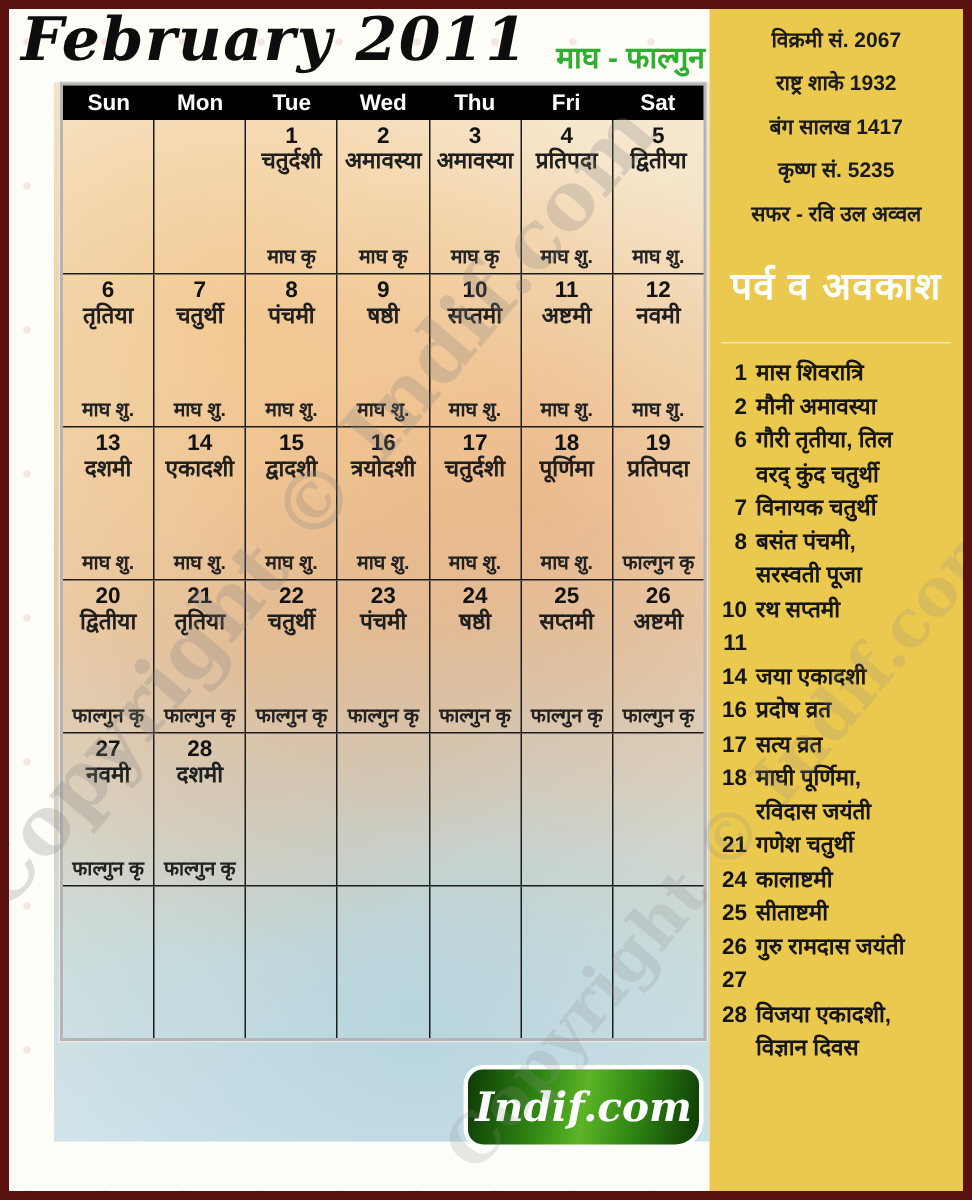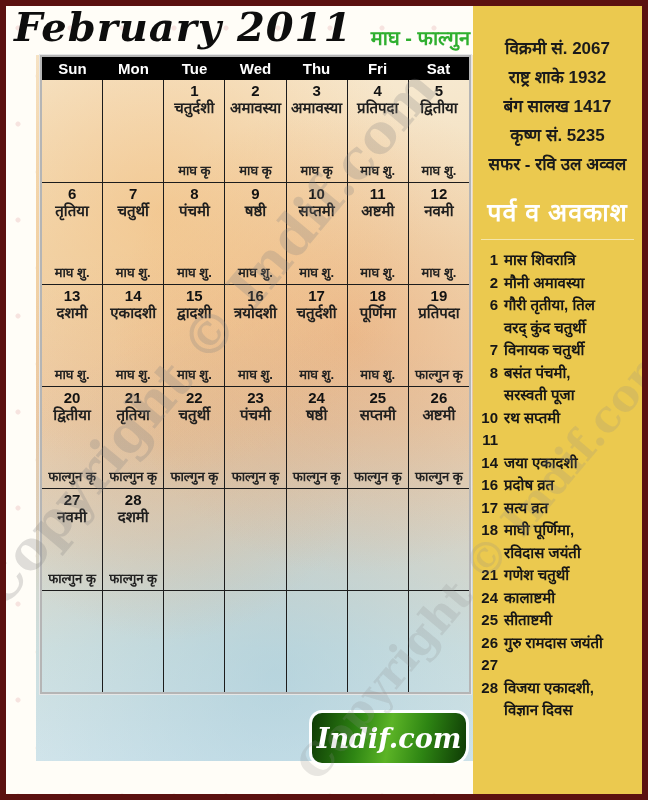--- a/index.html
+++ b/index.html
@@ -31,23 +31,23 @@
     font-family:"DejaVu Serif",serif; font-style:italic; font-weight:bold;
     font-size:40px; color:#0d0d0d; letter-spacing:1px; line-height:1.25;
   }
   .hindi-months {
     position:absolute; left:290px; top:18px; width:174px; z-index:3;
     text-align:right; font-size:20px; font-weight:bold; color:var(--green,#2faf2f);
   }
 
   
   .sidebar { position:absolute; top:0; right:0; width:169px; height:788px; background:var(--sidebar,#ebc94f); z-index:2; }
-  .panchang { padding-top:28px; text-align:center; font-size:17px; font-weight:bold; color:#1b1b1b; line-height:29px; }
+  .panchang { padding-top:6px; text-align:center; font-size:14px; font-weight:bold; color:#1b1b1b; line-height:29px; }
   .festival-header {
-    margin:15px 8px 0 8px; padding-bottom:11px; border-bottom:1px solid #f4e6ab;
+    margin:15px 8px 0 8px; padding-bottom:22px; border-bottom:1px solid #f4e6ab;
     text-align:center; font-size:25px; font-weight:bold; color:#ffffff; letter-spacing:1px;
   }
   .festival-list { padding:9px 2px 0 5px; }
   .festival-item { display:flex; gap:6px; font-size:15px; font-weight:bold; color:#161616; line-height:22.5px; }
   .f-date { width:20px; text-align:right; flex:none; }
   .f-text { white-space:pre-line; }
 
   
   .cal { position:absolute; left:34px; top:49px; width:431px; z-index:2; border:2px solid #b5b5b5; box-shadow:0 0 0 1px #e6e6e6; }
   .cal-head { display:flex; background:#000; height:23px; align-items:center; }

